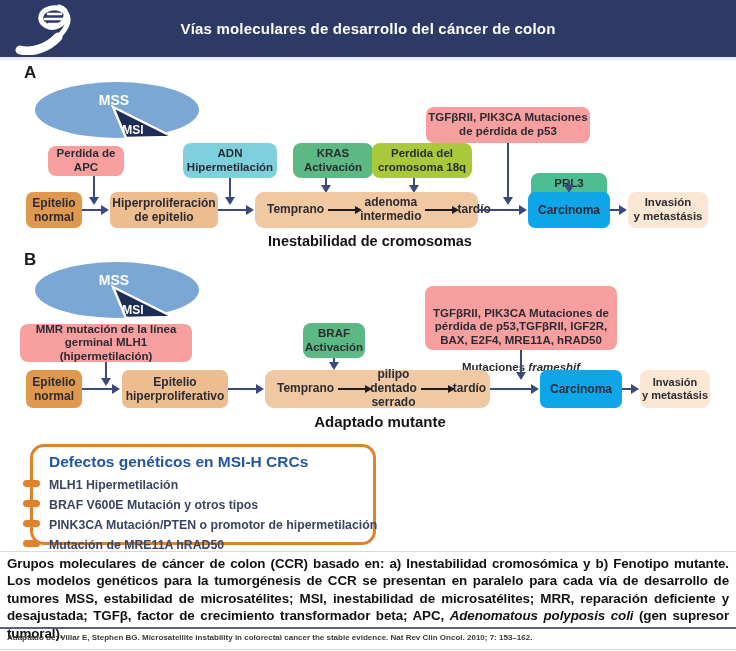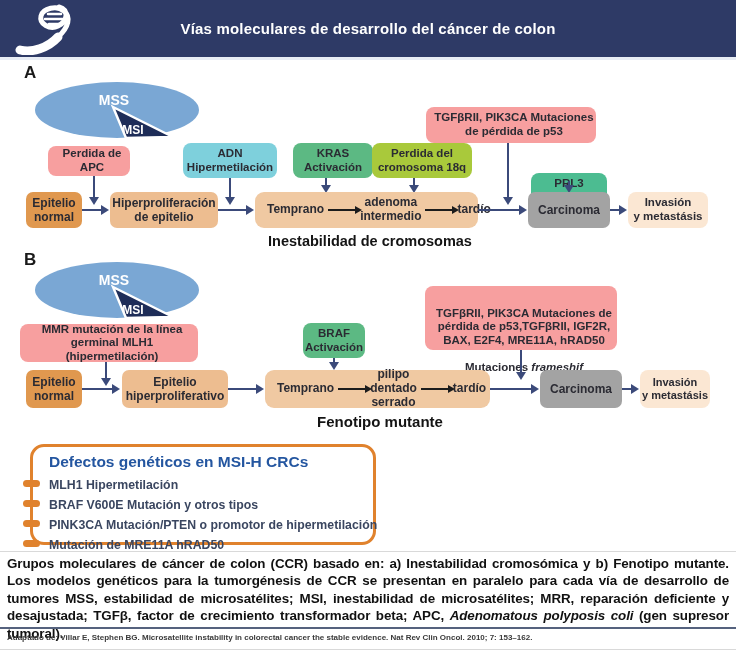--- a/index.html
+++ b/index.html
@@ -9,28 +9,28 @@
   .header{position:absolute;left:0;top:0;width:736px;height:57px;background:#2e3a66;border-bottom:3px solid #e8edf5;}
   .header-title{position:absolute;left:0;top:20px;width:736px;text-align:center;color:#ffffff;
                 font-size:15px;font-weight:bold;letter-spacing:.2px;}
   .logo{position:absolute;left:12px;top:2px;}
   
   .section-label{position:absolute;font-size:17px;font-weight:bold;color:#1a1a1a;}
   .flow-caption{position:absolute;font-size:14.5px;font-weight:bold;color:#141414;text-align:center;}
   
   .box{position:absolute;display:flex;align-items:center;justify-content:center;text-align:center;
        white-space:pre-line;border-radius:8px;font-weight:bold;color:#2b2b33;line-height:1.18;font-size:11.5px;}
-  .pink{background:#f79f9f;padding-left:6px;}
+  .pink{background:#f79f9f;}
   .teal{background:#7ed0dc;}
   .green{background:#5cb983;}
   .green2{background:#4cbc91;}
   .lime{background:#a9c93b;}
   .or-dark{background:#e0984f;}
   .or-mid{background:#edbd90;}
-  .or-light{background:#a3a3a3;}
+  .or-light{background:#0ea5e9;}
   .cream{background:#fbe7d3;}
   .flowbox{font-size:12px;border-radius:7px;}
   
   .longbox{position:absolute;background:#f0c9a2;border-radius:9px;display:flex;align-items:center;
            justify-content:space-between;padding:0 12px;box-sizing:border-box;font-weight:bold;
            font-size:12px;color:#2b2b33;text-align:center;line-height:1.15;}
   .seg{white-space:pre-line;}
   .inarrow{position:relative;width:28px;height:2px;background:#1c1c1c;flex:0 0 auto;margin:0 4px;}
   .inarrow::after{content:"";position:absolute;right:-6px;top:-3.5px;width:0;height:0;
                   border-left:7px solid #1c1c1c;border-top:4.5px solid transparent;border-bottom:4.5px solid transparent;}
@@ -165,21 +165,21 @@
   </div>
   <div class="box or-light flowbox" style="left:540px;top:370px;width:82px;height:38px;">Carcinoma</div>
   <div class="box cream" style="left:640px;top:370px;width:70px;height:38px;font-size:11px;">Invasión
 y metastásis</div>
 
   <div class="arrow-right" style="left:82px;top:388px;width:31px;"></div>
   <div class="arrow-right" style="left:228px;top:388px;width:29px;"></div>
   <div class="arrow-right" style="left:490px;top:388px;width:42px;"></div>
   <div class="arrow-right" style="left:622px;top:388px;width:10px;"></div>
 
-  <div class="flow-caption" style="left:255px;top:413px;width:250px;font-size:15px;">Fenotipo mutante</div>
+  <div class="flow-caption" style="left:255px;top:413px;width:250px;font-size:15px;">Adaptado mutante</div>
 
   <div class="defectos">
     <div class="defectos-title">Defectos genéticos en MSI-H CRCs</div>
     <div class="defectos-items">
       <div>MLH1 Hipermetilación</div>
       <div>BRAF V600E Mutación y otros tipos</div>
       <div>PINK3CA Mutación/PTEN o promotor de hipermetilación</div>
       <div>Mutación de MRE11A hRAD50</div>
     </div>
     <div class="bullet" style="top:33px;"></div>

